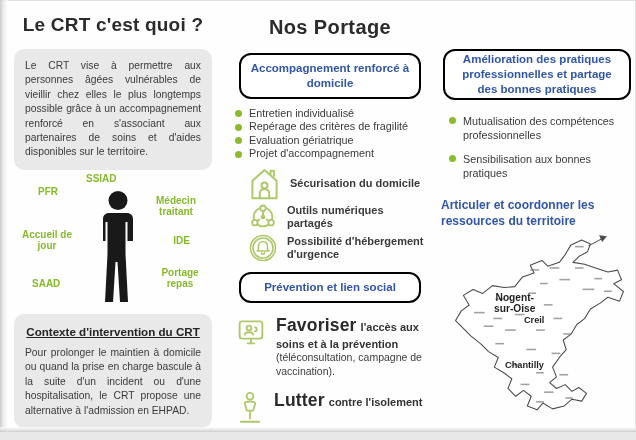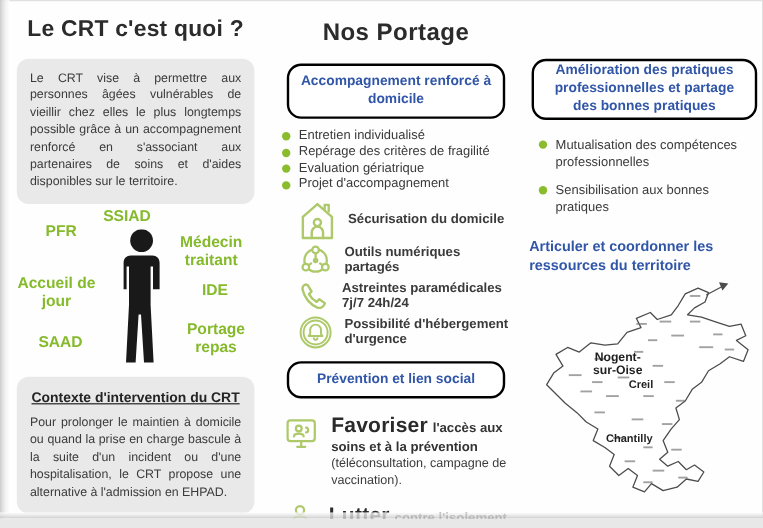--- a/index.html
+++ b/index.html
@@ -18,21 +18,21 @@
   .col-mid{left:233px;width:194px;}
   .col-right{left:441px;width:192px;}
 
   h1.title{margin:14px 0 0;text-align:center;font-size:19px;font-weight:bold;color:#2b2b2b;letter-spacing:.2px;}
   .subtitle{margin-top:17px;text-align:center;font-size:11.5px;font-weight:bold;color:#3156a8;line-height:1.3;}
   .gray-box{margin-top:13px;background:#e9e9e9;border-radius:10px;padding:10px 11px;
     font-size:10.3px;line-height:1.4;text-align:justify;color:#3a3a3a;}
   .context-heading{font-size:11.6px;font-weight:bold;text-decoration:underline;color:#242424;text-align:center;margin-bottom:6px;}
 
   .diagram{position:relative;height:136px;margin-top:1px;}
-  .partner{position:absolute;font-weight:bold;color:#86ba2d;font-size:13px;text-align:center;line-height:1.15;}
+  .partner{position:absolute;font-weight:bold;color:#86ba2d;font-size:10px;text-align:center;line-height:1.15;}
   .p-ssiad{left:72px;top:2px;}
   .p-pfr{left:24px;top:15px;}
   .p-medecin{right:4px;top:24px;width:64px;}
   .p-accueil{left:0px;top:58px;width:66px;}
   .p-ide{right:22px;top:64px;}
   .p-saad{left:18px;top:107px;}
   .p-portage{right:2px;top:96px;width:60px;}
   .person-svg{position:absolute;left:80px;top:20px;}
 
   h2.title2{margin:16px 0 0;text-align:center;font-size:20px;font-weight:bold;color:#2b2b2b;letter-spacing:.4px;}
@@ -124,26 +124,20 @@
       <div class="icon-row">
         <svg width="30" height="30" viewBox="0 0 24 24" fill="none" stroke="#aec96a" stroke-width="1.5" stroke-linecap="round">
           <circle cx="12" cy="12" r="7.5"></circle>
           <circle cx="12" cy="5" r="2.2" fill="#fff"></circle>
           <circle cx="5.5" cy="16.5" r="2.2" fill="#fff"></circle>
           <circle cx="18.5" cy="16.5" r="2.2" fill="#fff"></circle>
           <path d="M12 8 v4 M9 14 l-1.5 1.2 M15 14 l1.5 1.2"></path>
           <circle cx="12" cy="12" r="1.1" fill="#aec96a"></circle>
         </svg>
         <span class="lbl">Outils numériques partagés</span>
-      </div>
-      <div class="icon-row">
-        <svg width="28" height="28" viewBox="0 0 24 24" fill="none" stroke="#aec96a" stroke-width="1.7" stroke-linecap="round" stroke-linejoin="round">
-          <path d="M5.5 3.5 C3.8 4.2 3.2 6 3.8 8 C5 13 9 17.8 13.8 19.8 C15.8 20.6 18 20 18.9 18.2 L19.5 16.8 L15.5 14 L13.6 15.9 C11.2 14.6 9.4 12.8 8.1 10.4 L10 8.5 L7.2 4 Z"></path>
-        </svg>
-        <span class="lbl">Astreintes paramédicales 7j/7 24h/24</span>
       </div>
       <div class="icon-row">
         <svg width="30" height="30" viewBox="0 0 24 24" fill="none" stroke="#aec96a" stroke-width="1.3" stroke-linecap="round" stroke-linejoin="round">
           <circle cx="12" cy="12" r="10"></circle>
           <circle cx="12" cy="12" r="8"></circle>
           <path d="M12 6.8 a3.6 3.6 0 0 1 3.6 3.6 v2.6 l1 1.4 H7.4 l1 -1.4 v-2.6 A3.6 3.6 0 0 1 12 6.8 z"></path>
           <path d="M10.8 15.8 a1.2 1.2 0 0 0 2.4 0"></path>
         </svg>
         <span class="lbl">Possibilité d'hébergement d'urgence</span>
       </div>

